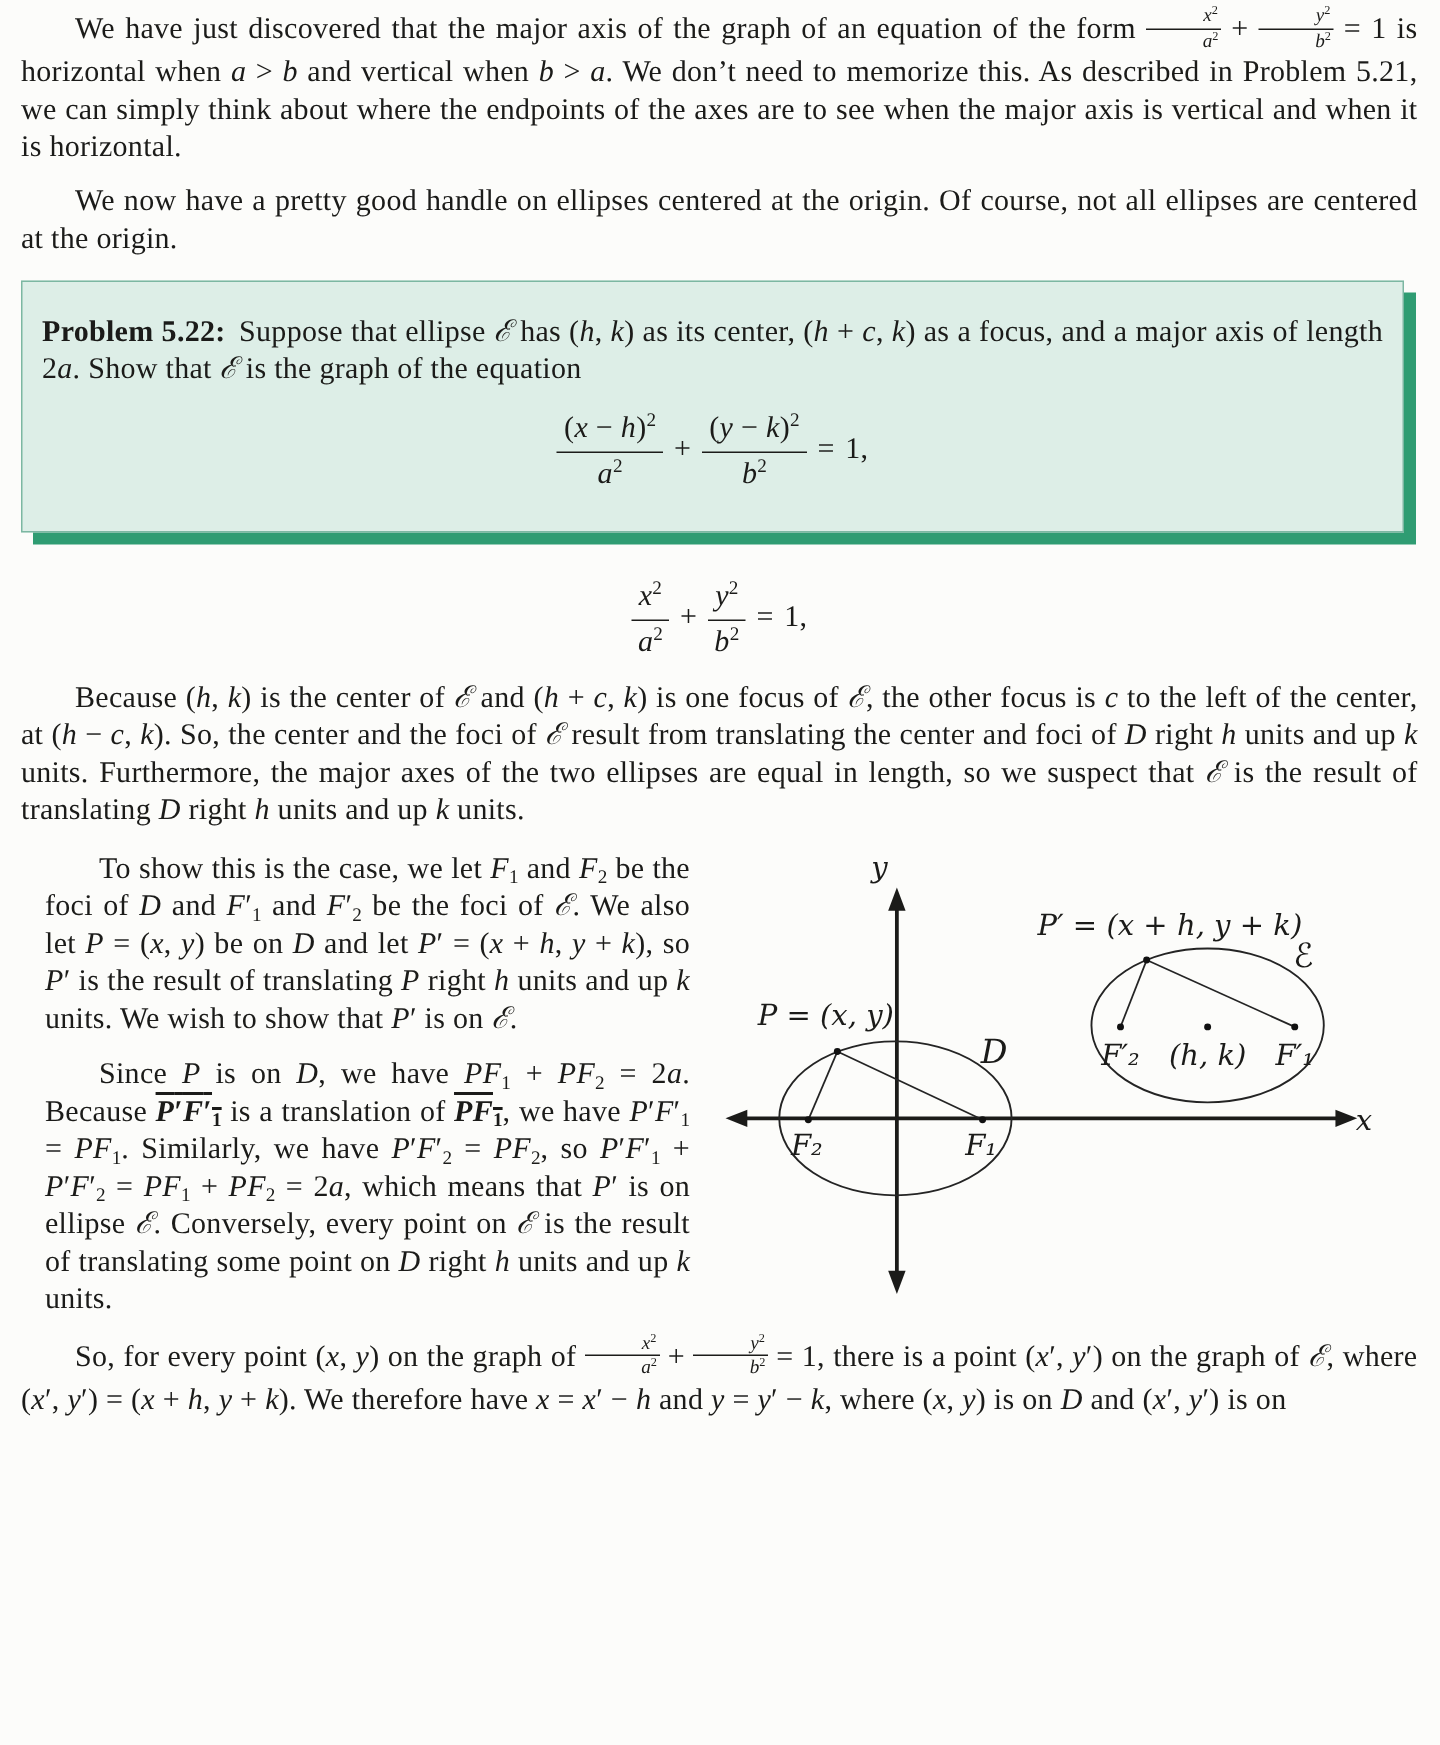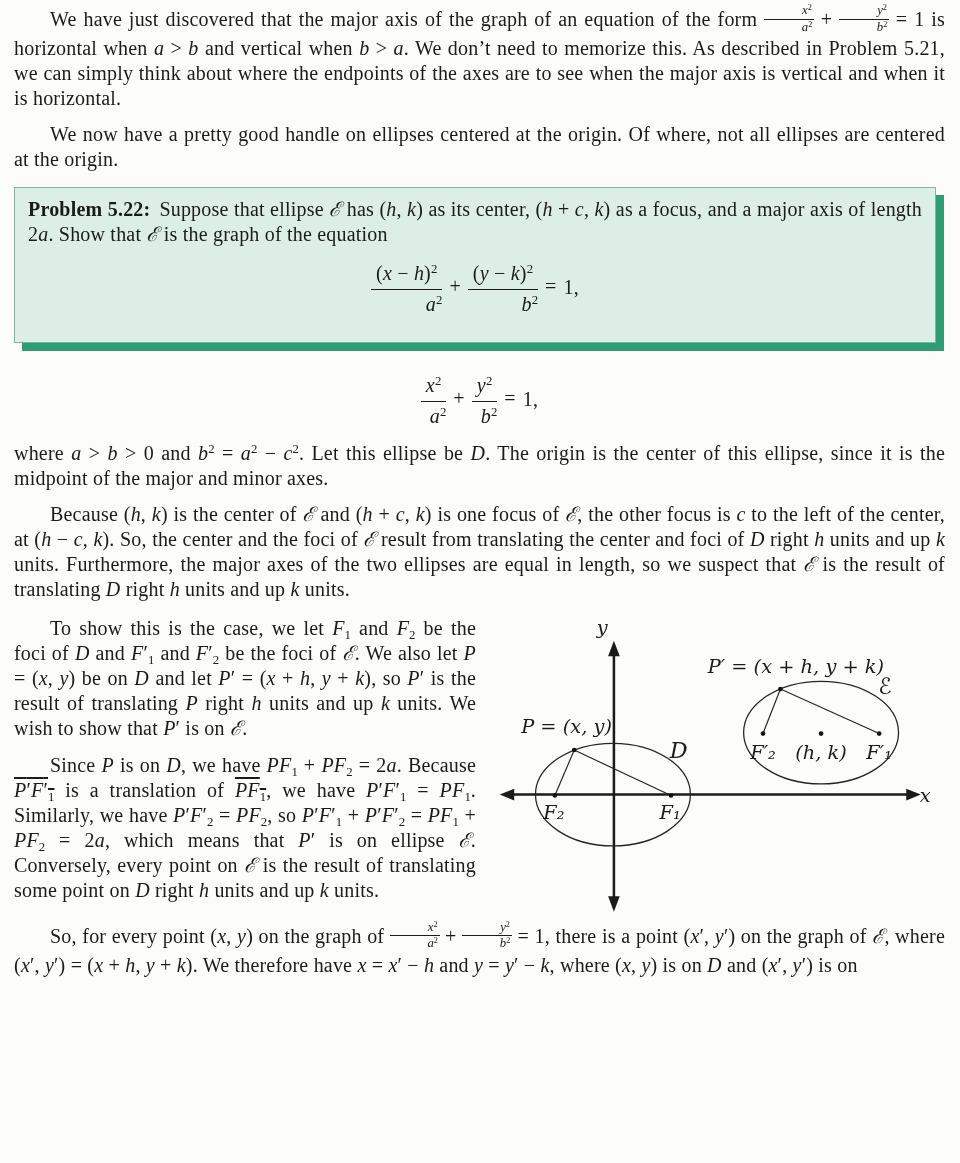--- a/index.html
+++ b/index.html
@@ -12,67 +12,66 @@
   .page{padding:6px 15px 0 14px;}
   p.para{margin:0 0 11px;text-align:justify;letter-spacing:0.2px;}
   .indent{text-indent:36px;}
   sup{font-size:64%;line-height:0;vertical-align:0.55em;letter-spacing:0;}
   sub{font-size:64%;line-height:0;vertical-align:-0.3em;letter-spacing:0;}
   .fr{display:inline-block;text-align:center;vertical-align:middle;line-height:1.05;
       font-size:64%;letter-spacing:0;position:relative;top:-0.15em;}
   .fr .n{display:block;border-bottom:1px solid #1b1b19;padding:0 2px 1px;}
   .fr .d{display:block;padding-top:1px;}
   .eq{text-align:center;text-indent:0;margin:10px 0 12px;line-height:1.2;letter-spacing:0.2px;}
-  .dfr{display:inline-block;text-align:right;vertical-align:middle;line-height:1.25;}
+  .dfr{display:inline-block;text-align:center;vertical-align:middle;line-height:1.25;}
   .dfr .n{display:block;border-bottom:1.6px solid #1b1b19;padding:0 5px 3px;}
   .dfr .d{display:block;padding-top:2px;}
   .op{padding:0 7px;}
-  .ol{text-decoration:overline;}
+  .ol{text-decoration:overline;font-weight:bold;}
   .scr{font-style:italic;}
   .problem-box{
     background:#ddeee7;border:1px solid #7cb7a2;
     box-shadow:8px 8px 0 #2f9c72;
-    padding:9px 13px 9px;margin:15px 9px 30px 0;
+    padding:21px 13px 9px;margin:15px 9px 30px 0;
   }
   .problem-box .para{margin:0;}
   .problem-box .eq{margin:14px 0 16px;}
   .plabel{font-weight:bold;padding-right:9px;}
-  .cols{display:flex;gap:14px;margin:14px 0 0;}
+  .cols{display:flex;gap:14px;margin:14px 16px 0;}
   .col-text{width:462px;}
   .col-text .para{margin-bottom:12px;}
   .col-fig{width:455px;}
   .fig text{font-family:"DejaVu Serif","DejaVu Sans",serif;font-style:italic;
             font-size:20px;fill:#1b1b19;}
   .fig .big{font-size:23px;}
   .fig .axis{stroke:#1b1b19;stroke-width:2.6;}
   .fig .arrow{fill:#1b1b19;stroke:none;}
   .fig .ell{fill:none;stroke:#242424;stroke-width:1.3;}
   .fig .seg{stroke:#242424;stroke-width:1.2;}
   .fig .dot{fill:#111;stroke:none;}
   .closing{margin-top:13px;}
 </style>
 </head>
 <body>
 
 <div class="page">
 
   <p class="para indent">We have just discovered that the major axis of the graph of an equation of the form <span class="fr"><span class="n"><i>x</i><sup>2</sup></span><span class="d"><i>a</i><sup>2</sup></span></span> + <span class="fr"><span class="n"><i>y</i><sup>2</sup></span><span class="d"><i>b</i><sup>2</sup></span></span> = 1 is horizontal when <i>a</i> &gt; <i>b</i> and vertical when <i>b</i> &gt; <i>a</i>. We don’t need to memorize this. As described in Problem 5.21, we can simply think about where the endpoints of the axes are to see when the major axis is vertical and when it is horizontal.</p>
 
-  <p class="para indent">We now have a pretty good handle on ellipses centered at the origin. Of where, not all ellipses are centered at the origin.</p>
+  <p class="para indent">We now have a pretty good handle on ellipses centered at the origin. Of course, not all ellipses are centered at the origin.</p>
 
   <div class="problem-box">
     <p class="para"><b class="plabel">Problem 5.22:</b><span>Suppose that ellipse <span class="scr">ℰ</span> has (<i>h</i>, <i>k</i>) as its center, (<i>h</i> + <i>c</i>, <i>k</i>) as a focus, and a major axis of length 2<i>a</i>. Show that <span class="scr">ℰ</span> is the graph of the equation</span></p>
     <div class="eq"><span class="dfr"><span class="n">(<i>x</i> − <i>h</i>)<sup>2</sup></span><span class="d"><i>a</i><sup>2</sup></span></span><span class="op">+</span><span class="dfr"><span class="n">(<i>y</i> − <i>k</i>)<sup>2</sup></span><span class="d"><i>b</i><sup>2</sup></span></span><span class="op">=</span>1,</div>
   </div>
 
 
 
   <div class="eq"><span class="dfr"><span class="n"><i>x</i><sup>2</sup></span><span class="d"><i>a</i><sup>2</sup></span></span><span class="op">+</span><span class="dfr"><span class="n"><i>y</i><sup>2</sup></span><span class="d"><i>b</i><sup>2</sup></span></span><span class="op">=</span>1,</div>
 
-  <p class="para">where <i>a</i> &gt; <i>b</i> &gt; 0 and <i>b</i><sup>2</sup> = <i>a</i><sup>2</sup> − <i>c</i><sup>2</sup>. Let this ellipse be <span class="scr">D</span>. The origin is the center of this ellipse, since it is the midpoint of the major and minor axes.</p>
 
   <p class="para indent">Because (<i>h</i>, <i>k</i>) is the center of <span class="scr">ℰ</span> and (<i>h</i> + <i>c</i>, <i>k</i>) is one focus of <span class="scr">ℰ</span>, the other focus is <i>c</i> to the left of the center, at (<i>h</i> − <i>c</i>, <i>k</i>). So, the center and the foci of <span class="scr">ℰ</span> result from translating the center and foci of <span class="scr">D</span> right <i>h</i> units and up <i>k</i> units. Furthermore, the major axes of the two ellipses are equal in length, so we suspect that <span class="scr">ℰ</span> is the result of translating <span class="scr">D</span> right <i>h</i> units and up <i>k</i> units.</p>
 
   <div class="cols">
     <div class="col-text">
       <p class="para indent">To show this is the case, we let <i>F</i><sub>1</sub> and <i>F</i><sub>2</sub> be the foci of <span class="scr">D</span> and <i>F</i>′<sub>1</sub> and <i>F</i>′<sub>2</sub> be the foci of <span class="scr">ℰ</span>. We also let <i>P</i> = (<i>x</i>, <i>y</i>) be on <span class="scr">D</span> and let <i>P</i>′ = (<i>x</i> + <i>h</i>, <i>y</i> + <i>k</i>), so <i>P</i>′ is the result of translating <i>P</i> right <i>h</i> units and up <i>k</i> units. We wish to show that <i>P</i>′ is on <span class="scr">ℰ</span>.</p>
       <p class="para indent">Since <i>P</i> is on <span class="scr">D</span>, we have <i>PF</i><sub>1</sub> + <i>PF</i><sub>2</sub> = 2<i>a</i>. Because <span class="ol"><i>P</i>′<i>F</i>′<sub>1</sub></span> is a translation of <span class="ol"><i>PF</i><sub>1</sub></span>, we have <i>P</i>′<i>F</i>′<sub>1</sub> = <i>PF</i><sub>1</sub>. Similarly, we have <i>P</i>′<i>F</i>′<sub>2</sub> = <i>PF</i><sub>2</sub>, so <i>P</i>′<i>F</i>′<sub>1</sub> + <i>P</i>′<i>F</i>′<sub>2</sub> = <i>PF</i><sub>1</sub> + <i>PF</i><sub>2</sub> = 2<i>a</i>, which means that <i>P</i>′ is on ellipse <span class="scr">ℰ</span>. Conversely, every point on <span class="scr">ℰ</span> is the result of translating some point on <span class="scr">D</span> right <i>h</i> units and up <i>k</i> units.</p>
     </div>
     <div class="col-fig">
       <svg class="fig" viewBox="0 0 470 310" width="455" height="301" role="img">

